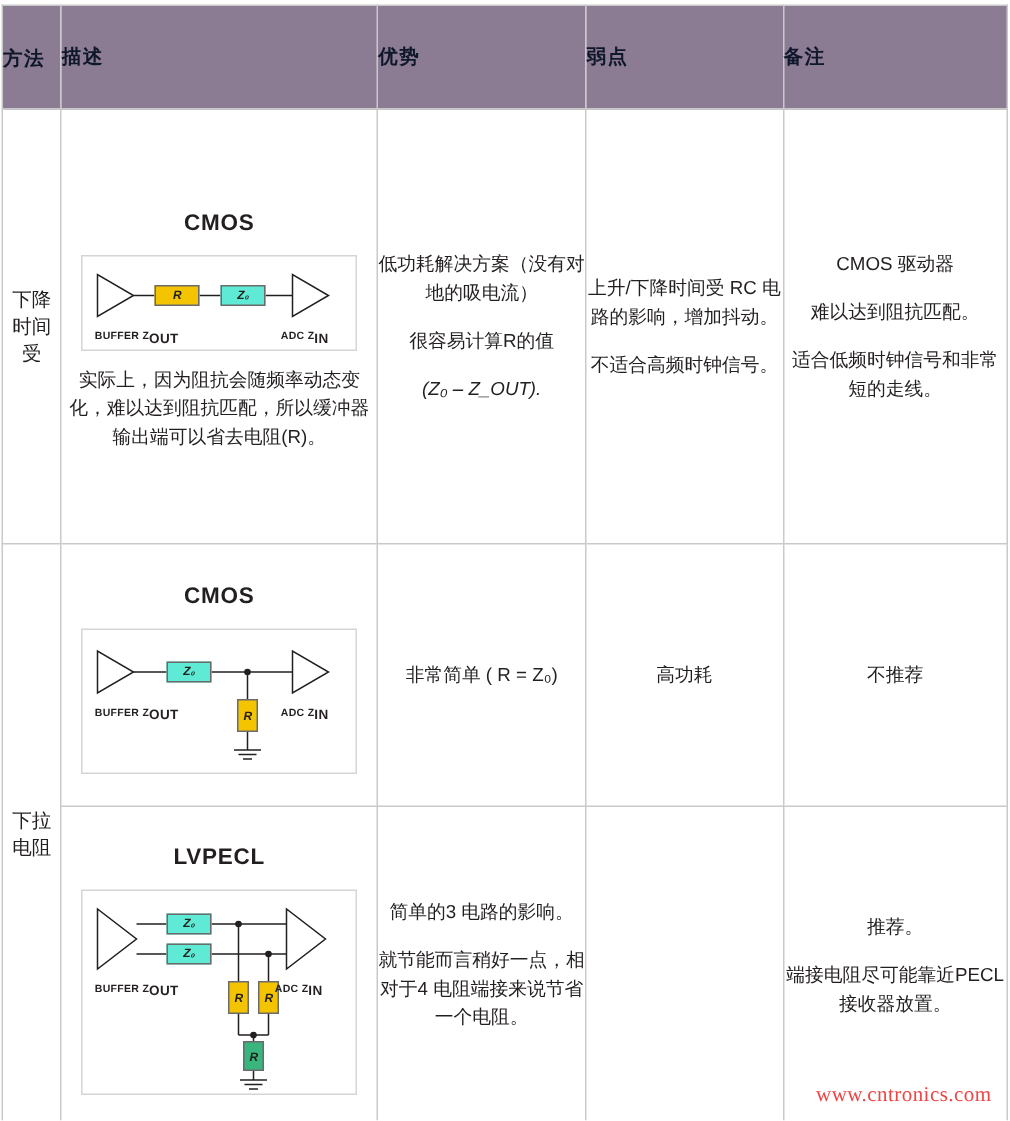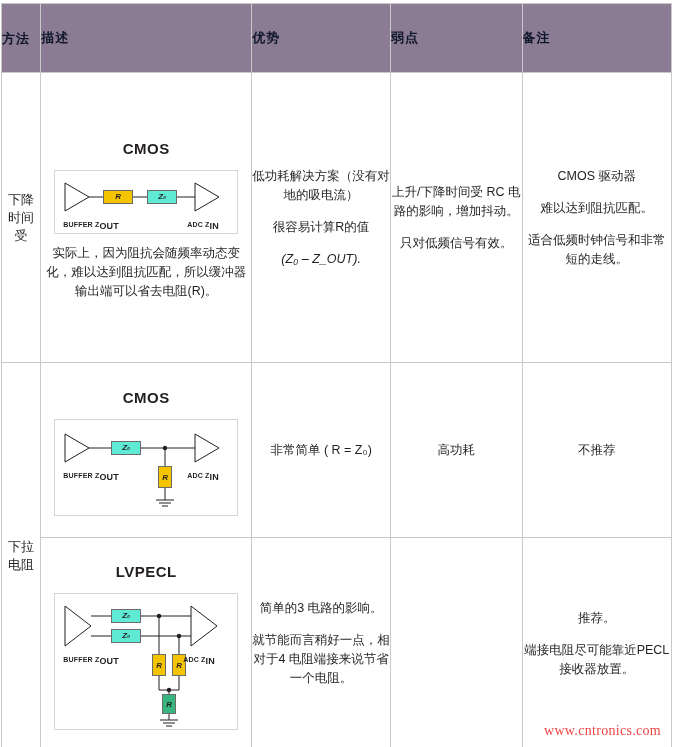--- a/index.html
+++ b/index.html
@@ -178,21 +178,21 @@
         </td>
 
         <td class="txt">
           <p>低功耗解决方案（没有对地的吸电流）</p>
           <p>很容易计算R的值</p>
           <p class="italic">(Z₀ – Z_OUT).</p>
         </td>
 
         <td class="txt">
           <p>上升/下降时间受 RC 电路的影响，增加抖动。</p>
-          <p>只对低频信号有效。</p>
+          <p>不适合高频时钟信号。</p>
         </td>
 
         <td class="txt">
           <p>CMOS 驱动器</p>
           <p>难以达到阻抗匹配。</p>
           <p>适合低频时钟信号和非常短的走线。</p>
         </td>
       </tr>
 
       <tr style="height:175px;">

